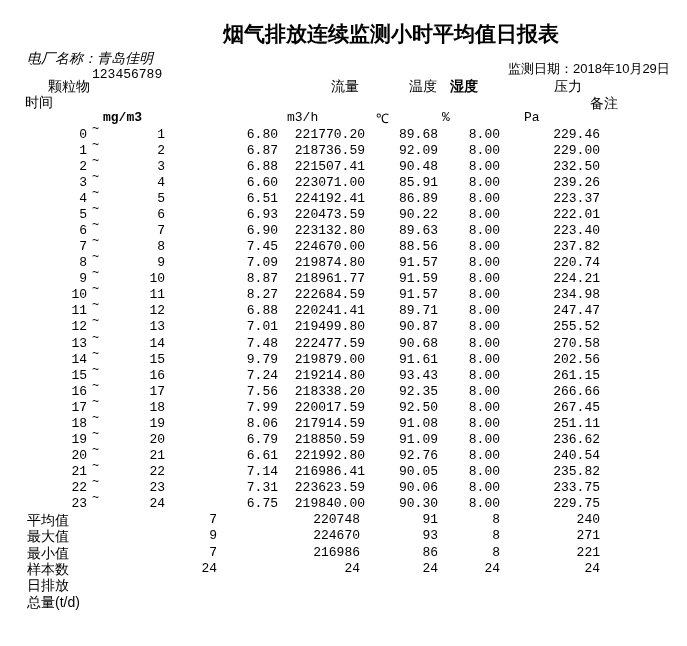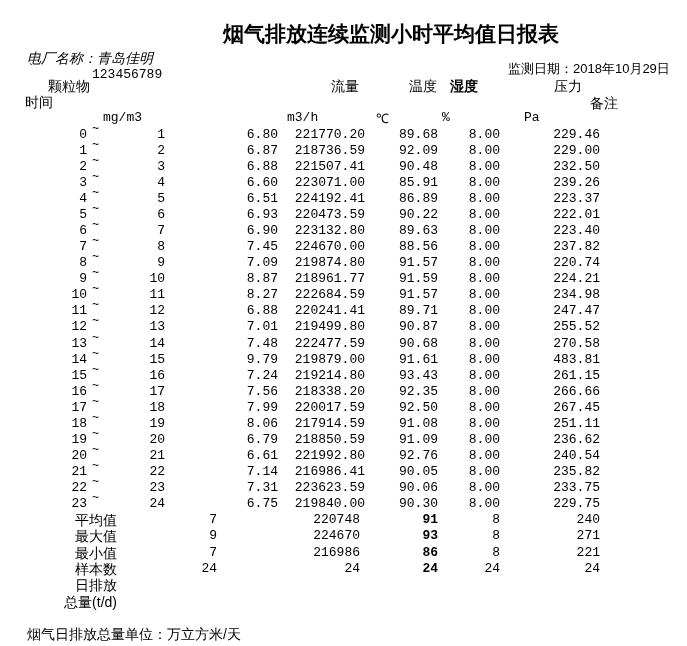--- a/index.html
+++ b/index.html
@@ -13,39 +13,39 @@
   .tick-mark{left:27px;top:62px;}
   .plant-code{left:92px;top:67px;}
   .date-label{left:508px;top:60px;font-size:13px;}
   .h-particulate{left:48px;top:78px;}
   .h-time{left:25px;top:94px;}
   .h-flow{left:331px;top:78px;}
   .h-temp{left:409px;top:78px;}
   .h-hum{left:450px;top:78px;font-weight:bold;}
   .h-press{left:522px;top:78px;margin-left:32px;}
   .h-remark{left:590px;top:95px;}
-  .u-pm{left:103px;top:110px;}
+  .u-pm{left:103px;top:110px;font-weight:bold;}
   .u-flow{left:287px;top:110px;}
   .u-temp{left:376px;top:109px;}
   .u-hum{left:442px;top:110px;}
   .u-press{left:524px;top:110px;}
   .hrow{position:absolute;left:0;width:687px;height:16px;}
   .cell{position:absolute;top:0;text-align:right;font-family:"Liberation Mono",monospace;font-size:13px;}
   .c-start{left:0;width:87px;}
   .c-tilde{left:92px;width:14px;text-align:left;transform:translateY(-5px);font-size:12px;}
   .c-end{left:104px;width:61px;}
   .c-pm{left:196px;width:82px;}
   .c-flow{left:282px;width:83px;}
   .c-temp{left:372px;width:66px;}
   .c-hum{left:446px;width:54px;}
   .c-press{left:516px;width:84px;}
-  .s-label{left:27px;width:90px;text-align:right;font-family:"Liberation Sans",sans-serif;font-size:14px;}
+  .s-label{left:27px;width:90px;text-align:left;font-family:"Liberation Sans",sans-serif;font-size:14px;}
   .s-v0{left:120px;width:97px;}
   .s-v1{left:277px;width:83px;}
-  .s-v2{left:372px;width:66px;font-weight:bold;}
+  .s-v2{left:372px;width:66px;}
   .s-v3{left:446px;width:54px;}
   .s-v4{left:516px;width:84px;}
   .footer-note{left:27px;top:626px;}
 </style>
 </head>
 <body>
 
 <div class="page">
 
   <div class="abs title">烟气排放连续监测小时平均值日报表</div>
@@ -211,21 +211,21 @@
         <span class="cell c-press">270.58</span>
       </div>
       <div class="hrow" style="top: 351.56px;">
         <span class="cell c-start">14</span>
         <span class="cell c-tilde">~</span>
         <span class="cell c-end">15</span>
         <span class="cell c-pm">9.79</span>
         <span class="cell c-flow">219879.00</span>
         <span class="cell c-temp">91.61</span>
         <span class="cell c-hum">8.00</span>
-        <span class="cell c-press">483.81</span>
+        <span class="cell c-press">202.56</span>
       </div>
       <div class="hrow" style="top: 367.6px;">
         <span class="cell c-start">15</span>
         <span class="cell c-tilde">~</span>
         <span class="cell c-end">16</span>
         <span class="cell c-pm">7.24</span>
         <span class="cell c-flow">219214.80</span>
         <span class="cell c-temp">93.43</span>
         <span class="cell c-hum">8.00</span>
         <span class="cell c-press">261.15</span>
@@ -355,15 +355,14 @@
       <div class="hrow" style="top: 593.5px;">
         <span class="cell s-label">总量(t/d)</span>
         <span class="cell s-v0"></span>
         <span class="cell s-v1"></span>
         <span class="cell s-v2"></span>
         <span class="cell s-v3"></span>
         <span class="cell s-v4"></span>
       </div>
     </div>
 
-  <div class="abs cjk footer-note">烟气日排放总量单位：万立方米/天</div>
 
 </div>
 
 </body></html>

